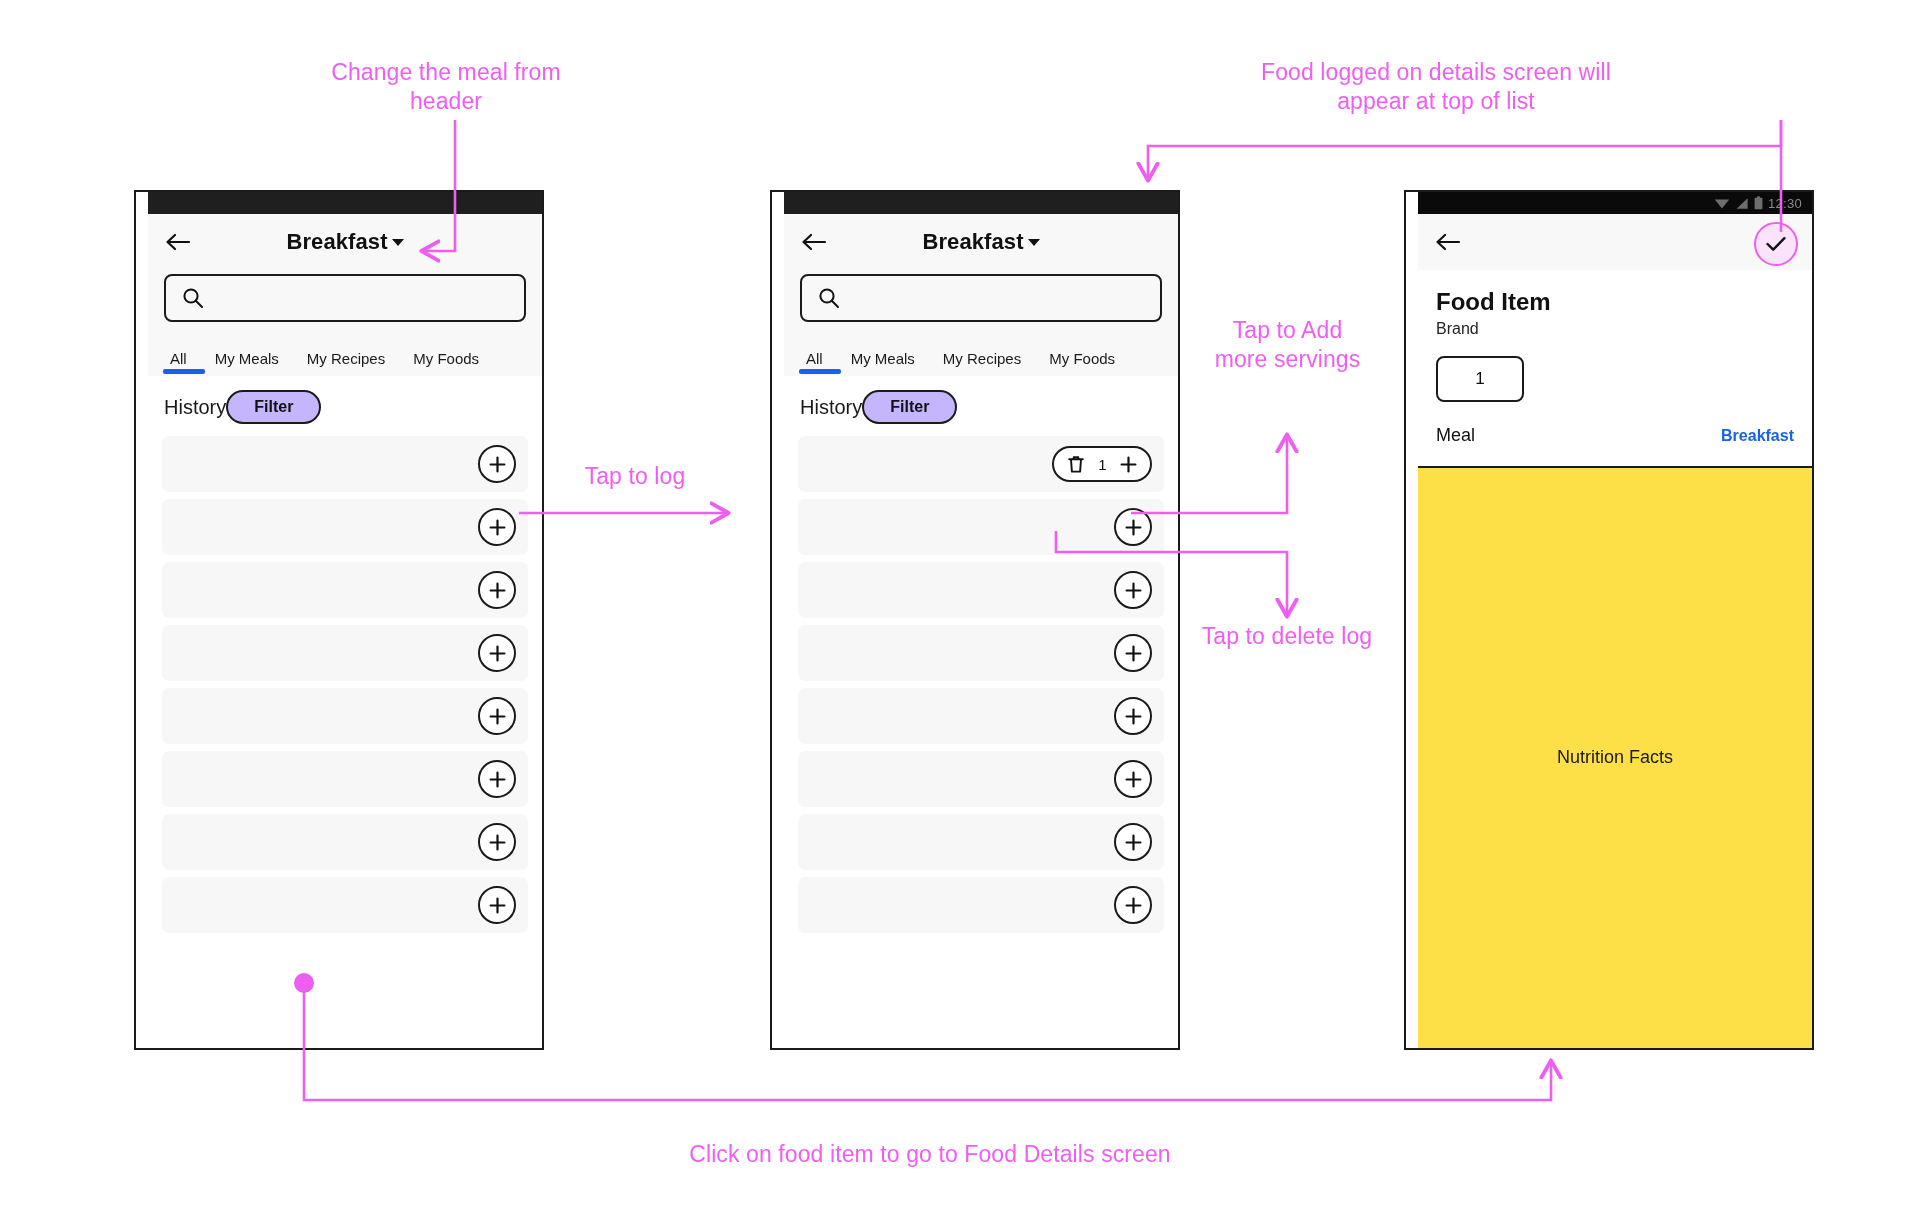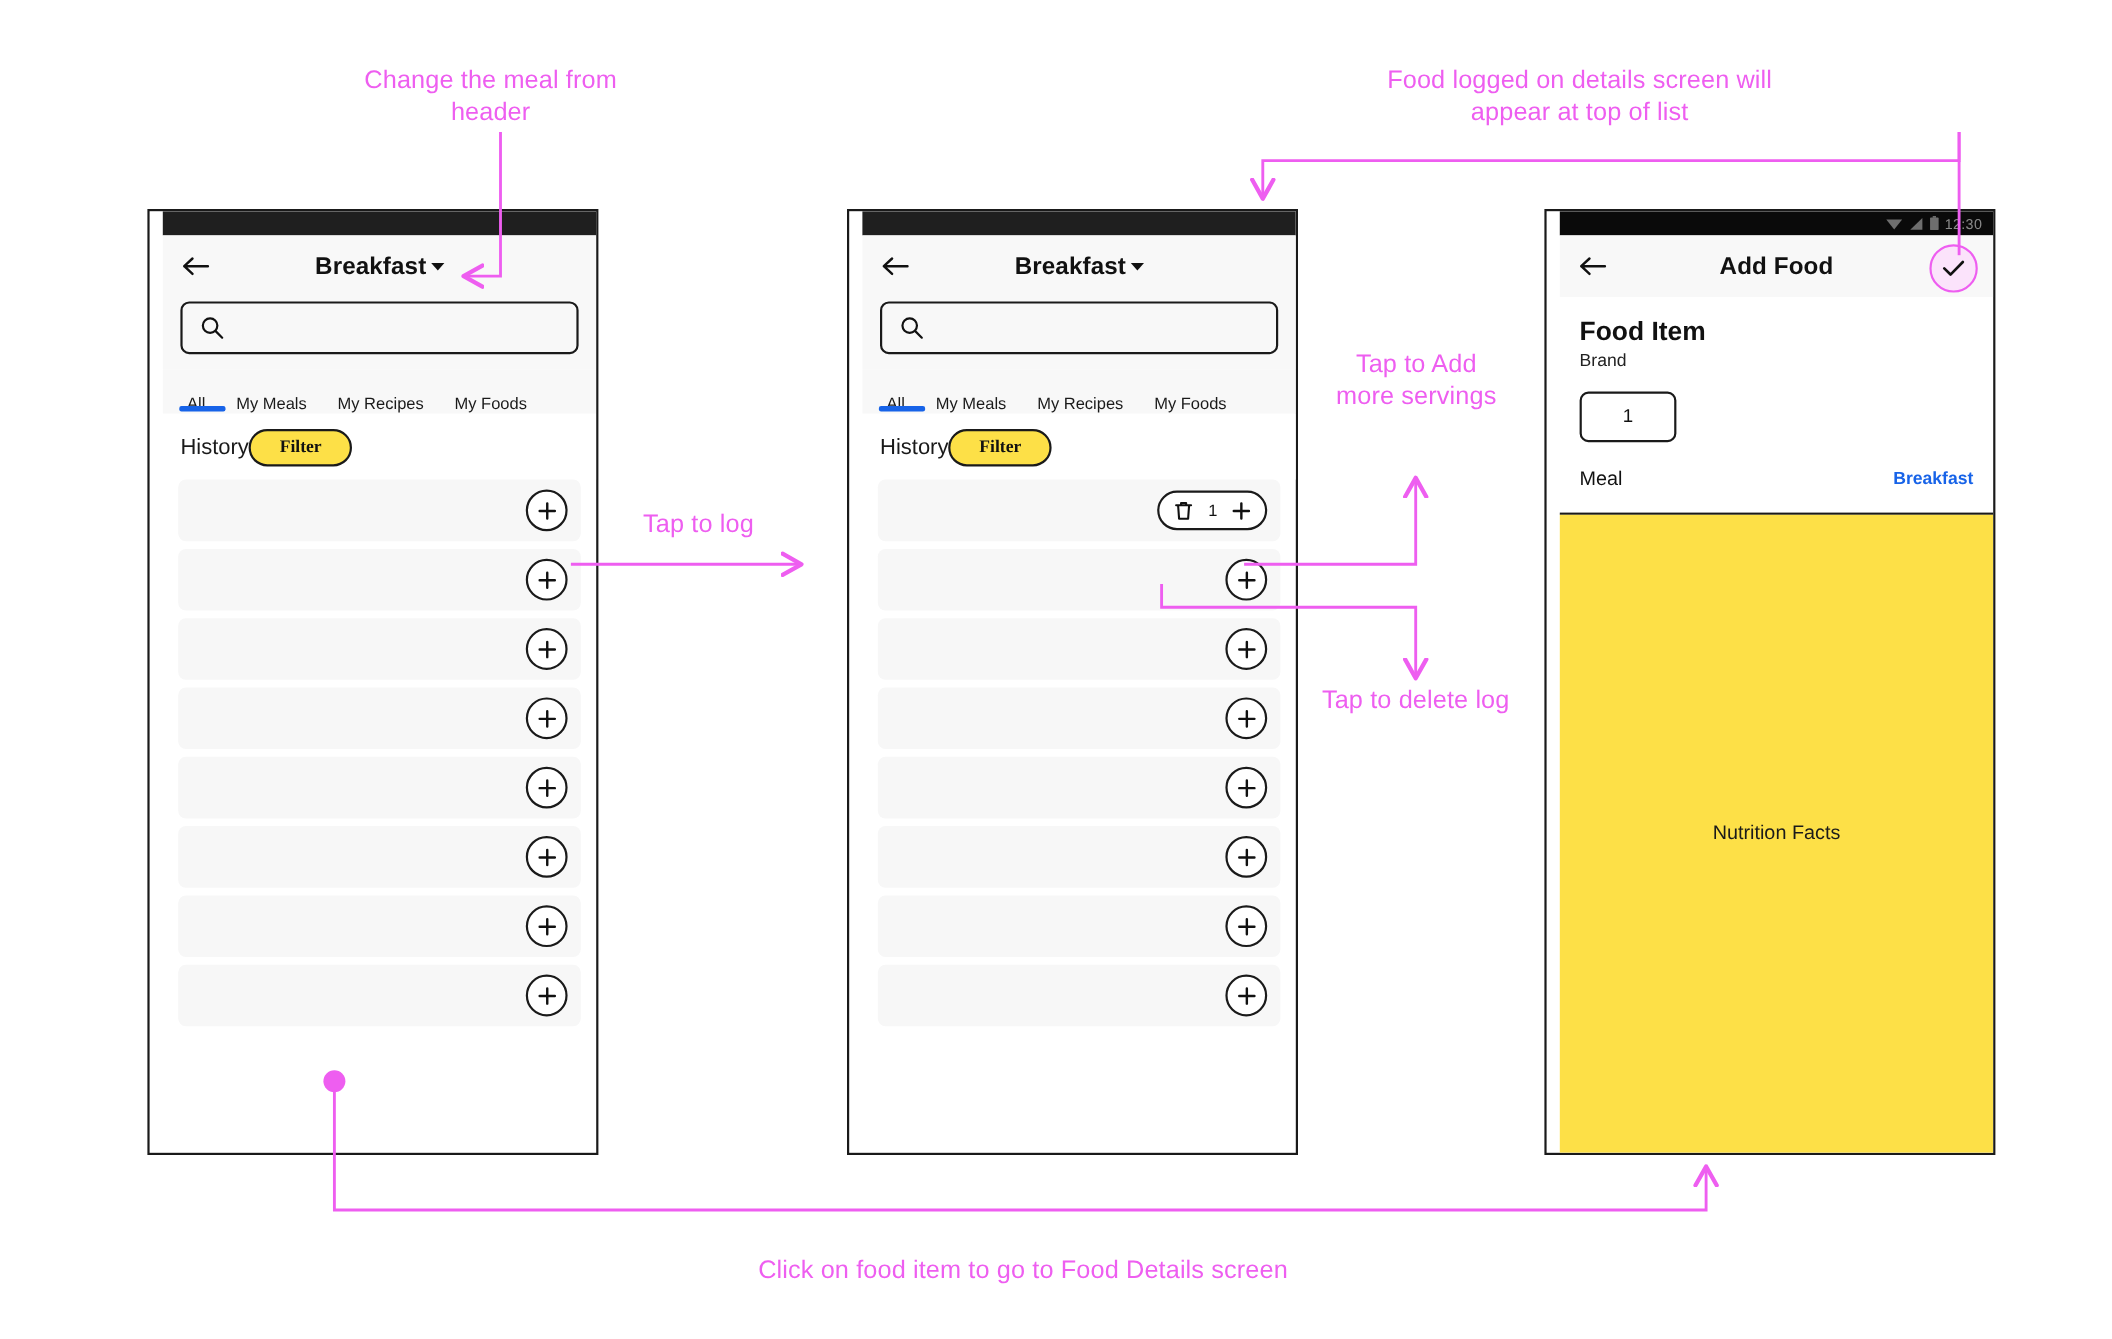--- a/index.html
+++ b/index.html
@@ -116,21 +116,21 @@
     display: flex;
     align-items: center;
     padding-left: 16px;
     box-sizing: border-box;
   }
 
   
   .tabs {
     background: #f8f8f8;
     display: flex;
-    align-items: flex-end;
+    align-items: center;
     padding: 0 8px;
     position: relative;
     height: 40px;
   }
   .tab {
     flex: none;
     font-size: 15px;
     color: #1a1a1a;
     padding: 4px 14px 0 14px;
     text-align: center;
@@ -156,22 +156,21 @@
     font-size: 20px;
     color: #1a1a1a;
   }
   .filter-btn {
     border: 2px solid #1a1a1a;
     border-radius: 22px;
     padding: 6px 26px;
     font-size: 16px;
     font-weight: bold;
     color: #111;
-    background: #fde047;
-    font-family: Liberation Serif, serif;
+    background: #c4b5fd;
   }
 
   
   .list {
     padding: 0 14px;
   }
   .list-row {
     height: 56px;
     background: #f7f7f7;
     border-radius: 7px;
@@ -554,21 +553,20 @@
       </div>
       <span class="sb-clock">12:30</span>
     </div>
 
     <div class="appbar">
       <div class="back-arrow">
         <svg width="26" height="20" viewBox="0 0 26 20">
           <path d="M10,3 L2.5,10 L10,17 M2.5,10 L24,10" fill="none" stroke="#111" stroke-width="2.2" stroke-linecap="round" stroke-linejoin="round"></path>
         </svg>
       </div>
-      <div class="appbar-title">Add Food</div>
       <div class="check-btn">
         <svg width="22" height="18" viewBox="0 0 22 18">
           <path d="M2.5,9 L8.2,14.6 L19.4,3.2" fill="none" stroke="#111" stroke-width="2.4" stroke-linecap="round" stroke-linejoin="round"></path>
         </svg>
       </div>
     </div>
 
     <div class="food-head">
       <div class="food-title">Food Item</div>
       <div class="food-brand">Brand</div>

